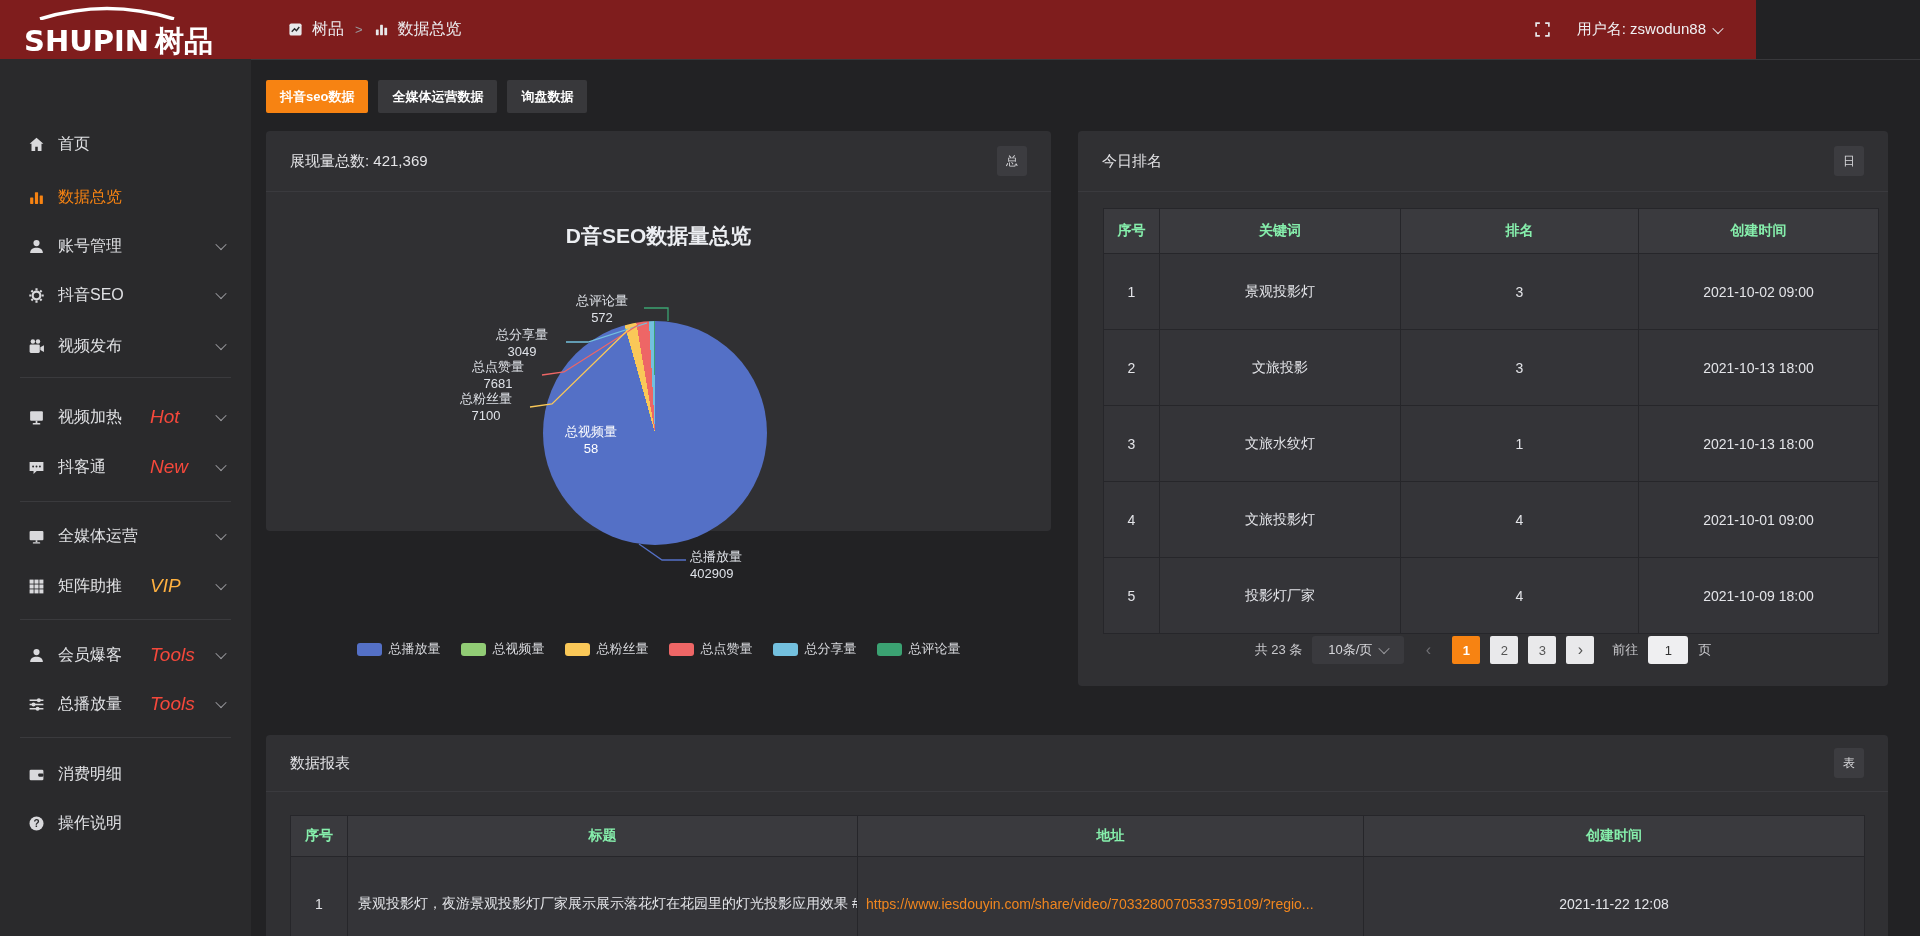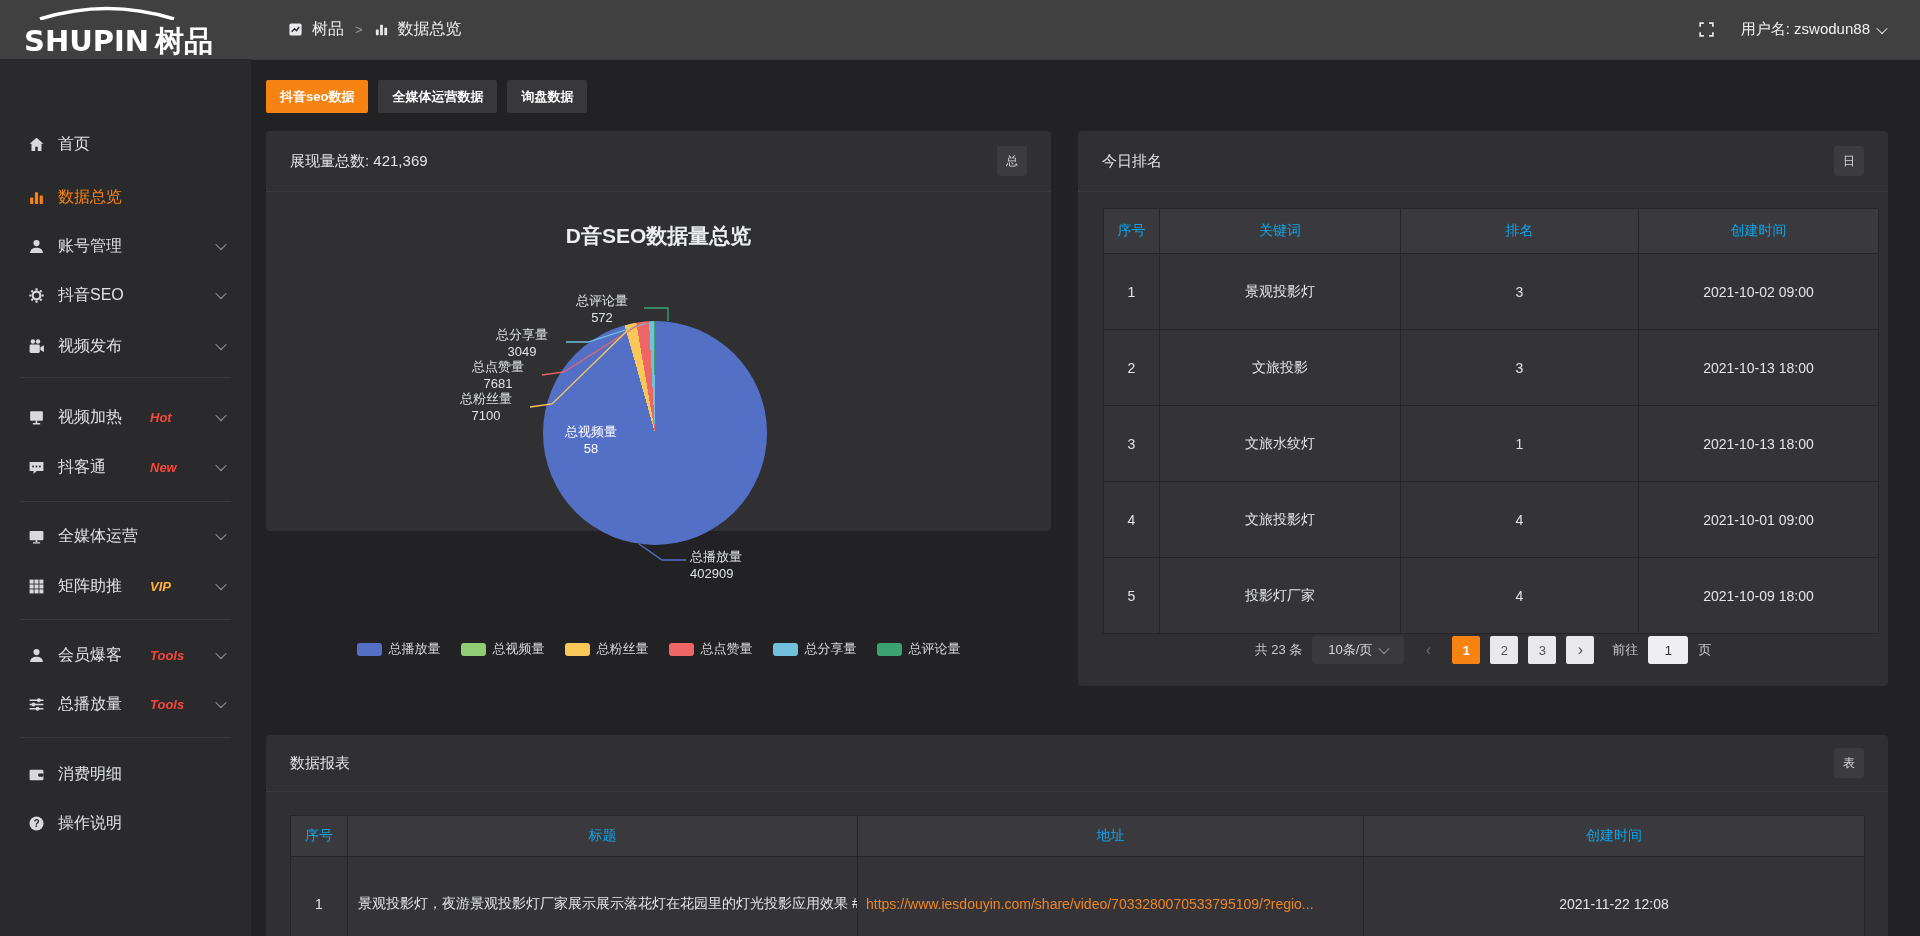--- a/index.html
+++ b/index.html
@@ -2,39 +2,39 @@
 <html><head>
 <meta charset="utf-8">
 <style>
   html,body{margin:0;padding:0;}
   body{
     width:1920px;height:936px;overflow:hidden;position:relative;
     background:#222224;font-family:"Liberation Sans","DejaVu Sans",sans-serif;
     -webkit-font-smoothing:antialiased;
   }
   
-  .topbar{position:absolute;left:0;top:0;width:1920px;height:59px;background:#404040;z-index:5;}
+  .topbar{position:absolute;left:0;top:0;width:1756px;height:59px;background:#7f1d1d;z-index:5;}
   .topbar-divider{position:absolute;left:251px;top:59px;right:0;height:1px;background:#38383b;}
   .logo{position:absolute;left:24px;top:4px;height:52px;display:flex;align-items:flex-end;color:#fff;}
   .logo-arc{position:absolute;left:8px;top:2px;}
   .logo-en{font-size:29px;font-weight:900;letter-spacing:0px;line-height:1;font-family:"DejaVu Sans",sans-serif;}
   .logo-cn{font-size:29px;font-weight:900;line-height:1;margin-left:6px;}
   .crumb{position:absolute;left:288px;top:0;height:59px;display:flex;align-items:center;gap:9px;font-size:16px;color:#ededf0;}
   .crumb-sep{color:#9a9a9e;font-size:13px;margin:0 2px;}
   .user-area{position:absolute;right:34px;top:0;height:59px;display:flex;align-items:center;gap:26px;}
   .username{font-size:15px;color:#f0f0f3;display:flex;align-items:center;gap:8px;}
   .chev{display:inline-block;width:7px;height:7px;border-right:1.6px solid #9a9a9e;border-bottom:1.6px solid #9a9a9e;transform:rotate(45deg) translate(-1px,-1px);}
   .chev.white{border-color:#e6e6e9;}
   
   .sidebar{position:absolute;left:0;top:59px;width:251px;bottom:0;background:#2a2a2c;}
   .side-item{position:absolute;left:0;right:0;height:48px;display:flex;align-items:center;cursor:pointer;padding-left:28px;}
   .side-item .icon{position:absolute;left:28px;width:17px;height:17px;display:flex;}
   .side-item .lbl{position:absolute;left:58px;font-size:16px;color:#e0e1e4;}
   .side-item.active .lbl{color:#f78312;}
-  .badge{font-size:13px;font-style:italic;font-weight:bold;color:#f5483b;margin-left:12px;}
+  .badge{font-size:19px;font-style:italic;font-weight:normal;color:#f5483b;margin-left:12px;}
   .badge.vip{color:#ffb140;}
   .side-item .badge{position:absolute;left:138px;}
   .side-item .chev{position:absolute;right:26px;}
   .side-div{position:absolute;left:20px;right:20px;height:1px;background:#3a3a3d;}
   
   .tabs{position:absolute;left:266px;top:80px;display:flex;gap:10px;z-index:2;}
   .tab{height:33px;padding:0 14px;display:flex;align-items:center;font-size:13px;font-weight:bold;color:#fff;background:#38383b;border-radius:2px;cursor:pointer;}
   .tab.active{background:#f78312;}
   
   .panel{position:absolute;background:#303033;border-radius:4px;}
@@ -52,21 +52,21 @@
   .lines-svg{position:absolute;left:0;top:0;}
   .plabel{position:absolute;width:80px;font-size:13px;line-height:17px;color:#dfe2e8;text-align:center;}
   .plabel.inside{color:#ffffff;}
   .plabel.left-align{text-align:left;width:90px;}
   .legend{position:absolute;left:0;right:0;top:448px;display:flex;justify-content:center;align-items:center;gap:20px;}
   .legend-item{display:flex;align-items:center;gap:7px;}
   .legend-swatch{width:25px;height:13px;border-radius:3px;}
   .legend-label{font-size:13px;color:#d9dade;}
   
   table{border-collapse:collapse;table-layout:fixed;}
-  .dark-table th{background:#3a3a3e;color:#0ea5e9;font-weight:normal;font-size:14px;}
+  .dark-table th{background:#3a3a3e;color:#86efac;font-weight:bold;font-size:14px;}
   .dark-table td{background:#343438;color:#e3e4e8;font-size:14px;text-align:center;}
   .dark-table th,.dark-table td{border:1px solid #26262a;overflow:hidden;white-space:nowrap;}
   .rank-table{position:absolute;left:25px;top:77px;width:775px;}
   .rank-table th{height:42px;}
   .rank-table td{height:73px;}
   .report-table{position:absolute;left:24px;top:80px;width:1574px;}
   .report-table th{height:38px;}
   .report-table td{height:74px;}
   .report-table td.left{text-align:left;padding:0 10px;}
   .report-table td.link{text-align:left;padding:10px 8px;color:#f0861f;}

